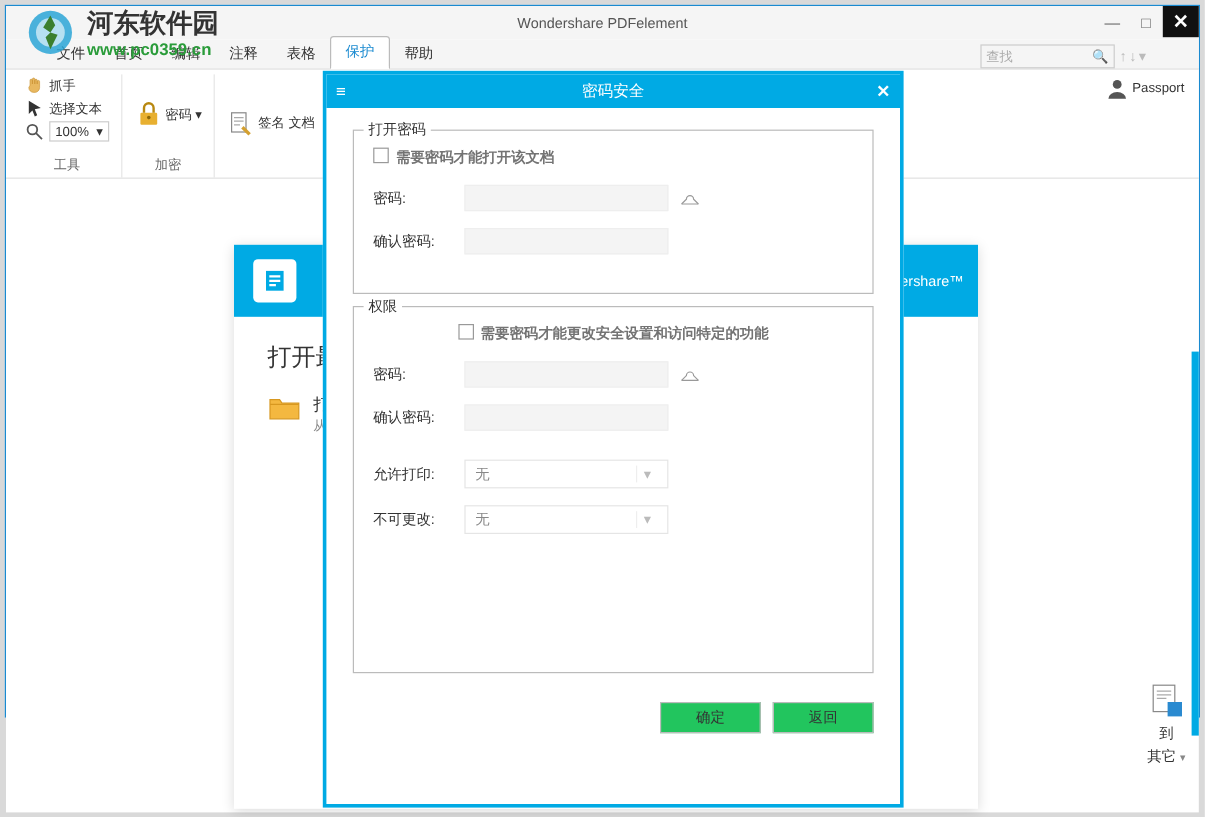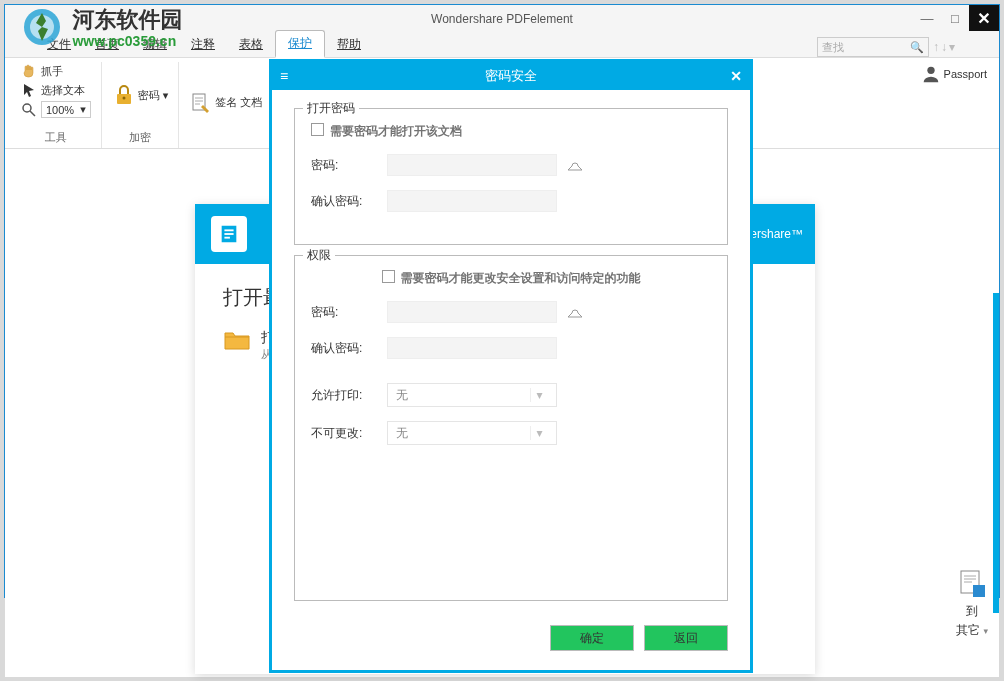--- a/index.html
+++ b/index.html
@@ -13,21 +13,21 @@
 .watermark .wm-title { font-size: 22px; font-weight: bold; color: #333; margin-left: 6px; }
 .watermark .wm-url { font-size: 14px; color: #2a9c3a; font-weight: bold; margin-left: 6px; margin-top: -2px; }
 
 .titlebar { height: 28px; background: #f5f5f5; display: flex; align-items: center; position: relative; }
 .titlebar .app-title { position: absolute; left: 50%; transform: translateX(-50%); font-size: 12px; color: #555; }
 .win-controls { position: absolute; right: 0; top: 0; display: flex; }
 .win-btn { width: 28px; height: 26px; display: flex; align-items: center; justify-content: center; color: #666; font-size: 13px; cursor: pointer; }
 .win-btn.close { background: #111; color: #fff; font-weight: bold; font-size: 16px; width: 30px; }
 
 .menubar { height: 24px; display: flex; align-items: flex-end; padding-left: 30px; gap: 0; background: #f5f5f5; }
-.menu-item { font-size: 12px; color: #333; padding: 4px 12px 4px; cursor: pointer; text-decoration: underline; }
+.menu-item { font-size: 12px; color: #333; padding: 4px 12px 4px; cursor: pointer; }
 .menu-item.active { border: 1px solid #bbb; border-bottom: 2px solid #fff; background: #fff; border-radius: 3px 3px 0 0; color: #1a8ad0; position: relative; top: 1px; }
 
 .search-area { position: absolute; right: 44px; top: 32px; display: flex; align-items: center; gap: 4px; }
 .search-box { width: 112px; height: 20px; border: 1px solid #ccc; padding: 0 4px; font-size: 11px; color: #aaa; display: flex; align-items: center; justify-content: space-between; }
 .search-box .mag { color: #888; }
 .nav-arrows { color: #bbb; font-size: 12px; display: flex; gap: 2px; }
 
 .ribbon { height: 92px; border-top: 1px solid #ddd; border-bottom: 1px solid #ddd; background: #fff; display: flex; padding: 4px 6px 0; }
 .ribbon-group { display: flex; flex-direction: column; align-items: center; padding: 0 6px; border-right: 1px solid #e5e5e5; }
 .ribbon-group:last-child { border-right: none; }
@@ -58,21 +58,21 @@
 
 
 .dialog { position: absolute; left: 269px; top: 59px; width: 484px; height: 614px; background: #fff; border: 3px solid #00aae4; z-index: 100; }
 .dialog-titlebar { height: 28px; background: #00aae4; color: #fff; display: flex; align-items: center; position: relative; }
 .dialog-titlebar .menu-icon { padding: 0 8px; font-size: 14px; cursor: pointer; }
 .dialog-titlebar .dtitle { position: absolute; left: 50%; transform: translateX(-50%); font-size: 13px; }
 .dialog-titlebar .dclose { position: absolute; right: 8px; font-size: 14px; cursor: pointer; font-weight: bold; }
 .dialog-body { padding: 18px 22px 8px; }
 .fieldset { border: 1px solid #bbb; padding: 14px 16px 18px; position: relative; margin-bottom: 10px; }
 .fieldset .legend { position: absolute; top: -9px; left: 8px; background: #fff; padding: 0 4px; font-size: 12px; color: #333; }
-.fieldset.perm { height: 346px; }
+.fieldset.perm { height: 306px; }
 .check-row { display: flex; gap: 6px; font-size: 12px; color: #737373; margin-bottom: 14px; font-weight: bold; }
 .check-row.center { justify-content: center; }
 .checkbox { width: 13px; height: 13px; border: 1px solid #999; background: #fff; cursor: pointer; }
 .form-row { display: flex; align-items: center; margin-bottom: 14px; gap: 8px; }
 .form-row .f-label { width: 68px; font-size: 12px; color: #333; }
 .form-row .f-input { width: 170px; height: 22px; background: #f4f4f4; border: 1px solid #eee; }
 .form-row .eye-btn { width: 20px; height: 18px; display: flex; align-items: center; justify-content: center; color: #999; cursor: pointer; }
 .form-row .f-select { width: 170px; height: 24px; border: 1px solid #e5e5e5; background: #fff; display: flex; align-items: center; justify-content: space-between; padding: 0 8px; font-size: 12px; color: #888; }
 .form-row .f-select .caret { width: 18px; text-align: center; border-left: 1px solid #eee; color: #bbb; }
 .copy-row { display: flex; align-items: center; gap: 6px; font-size: 12px; color: #bbb; margin-top: 10px; }

